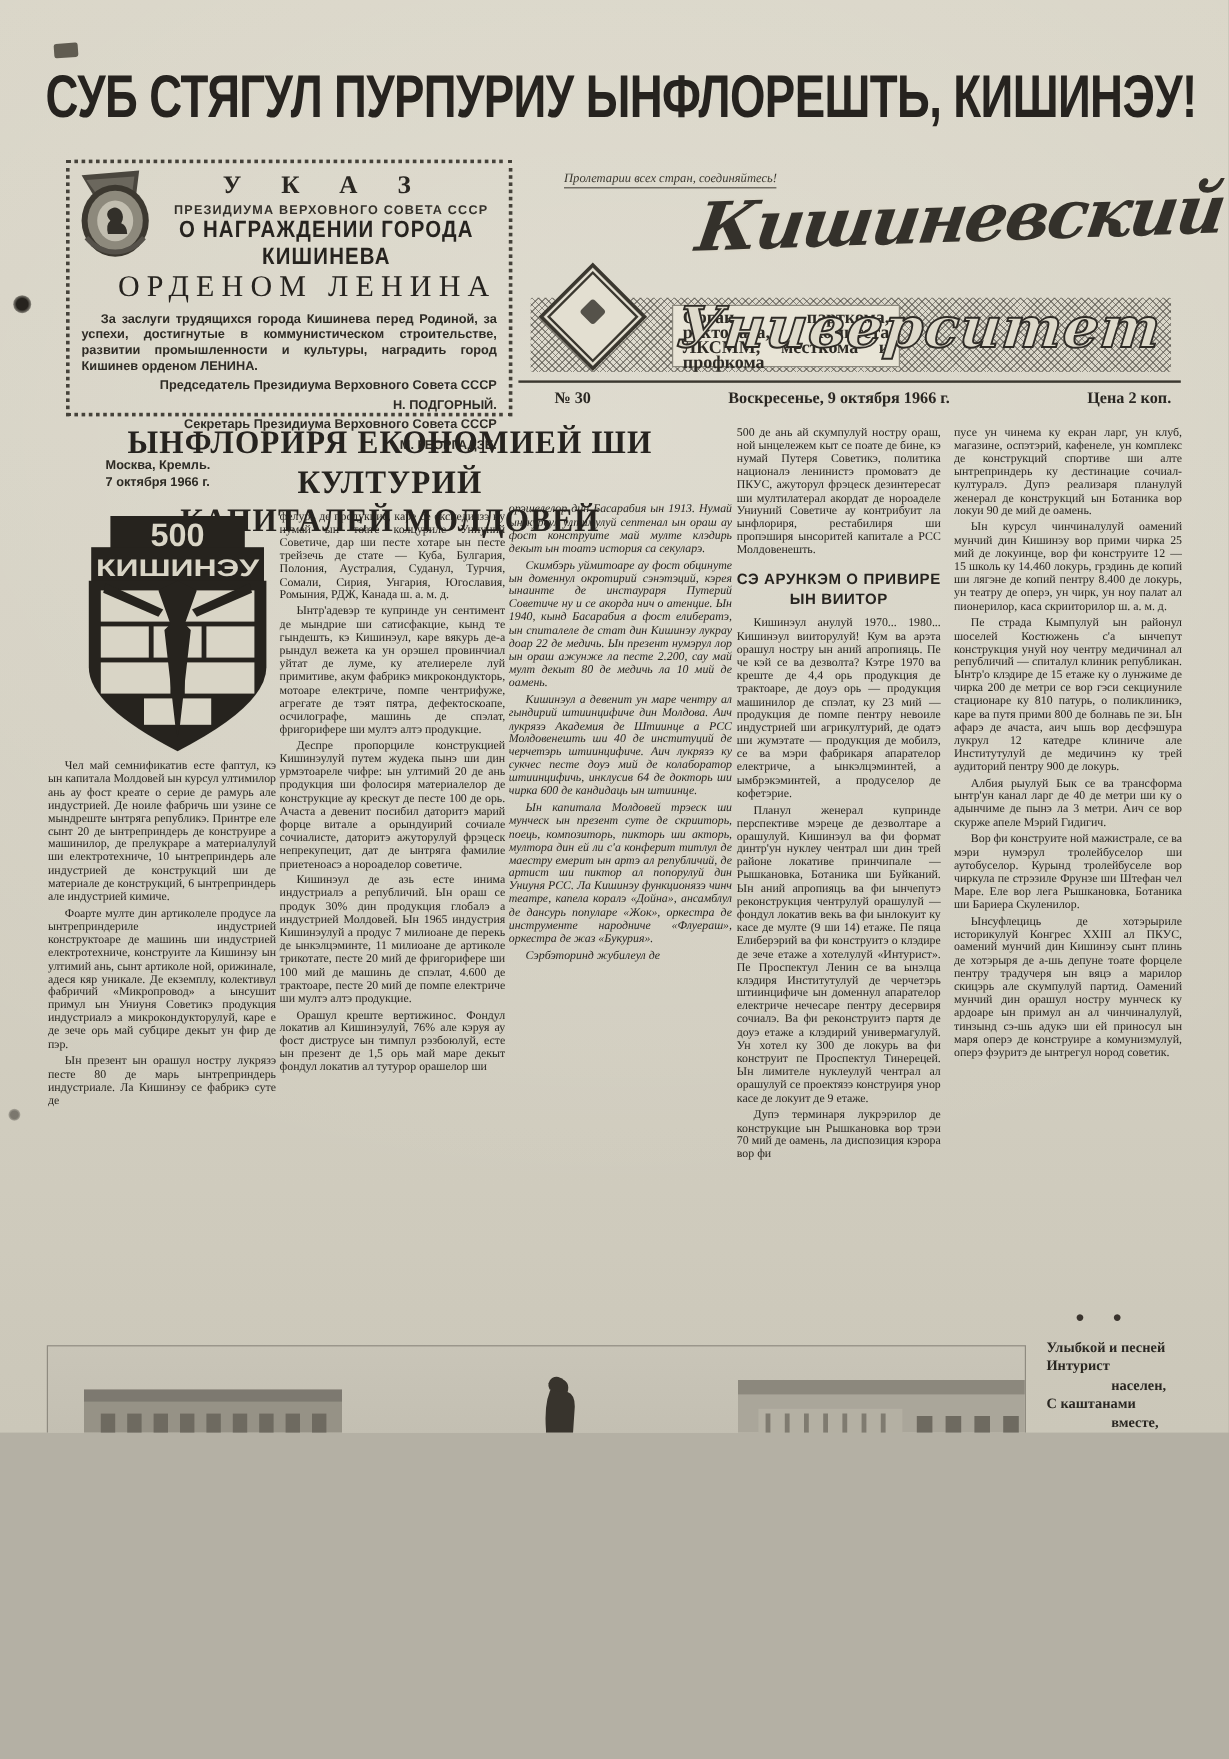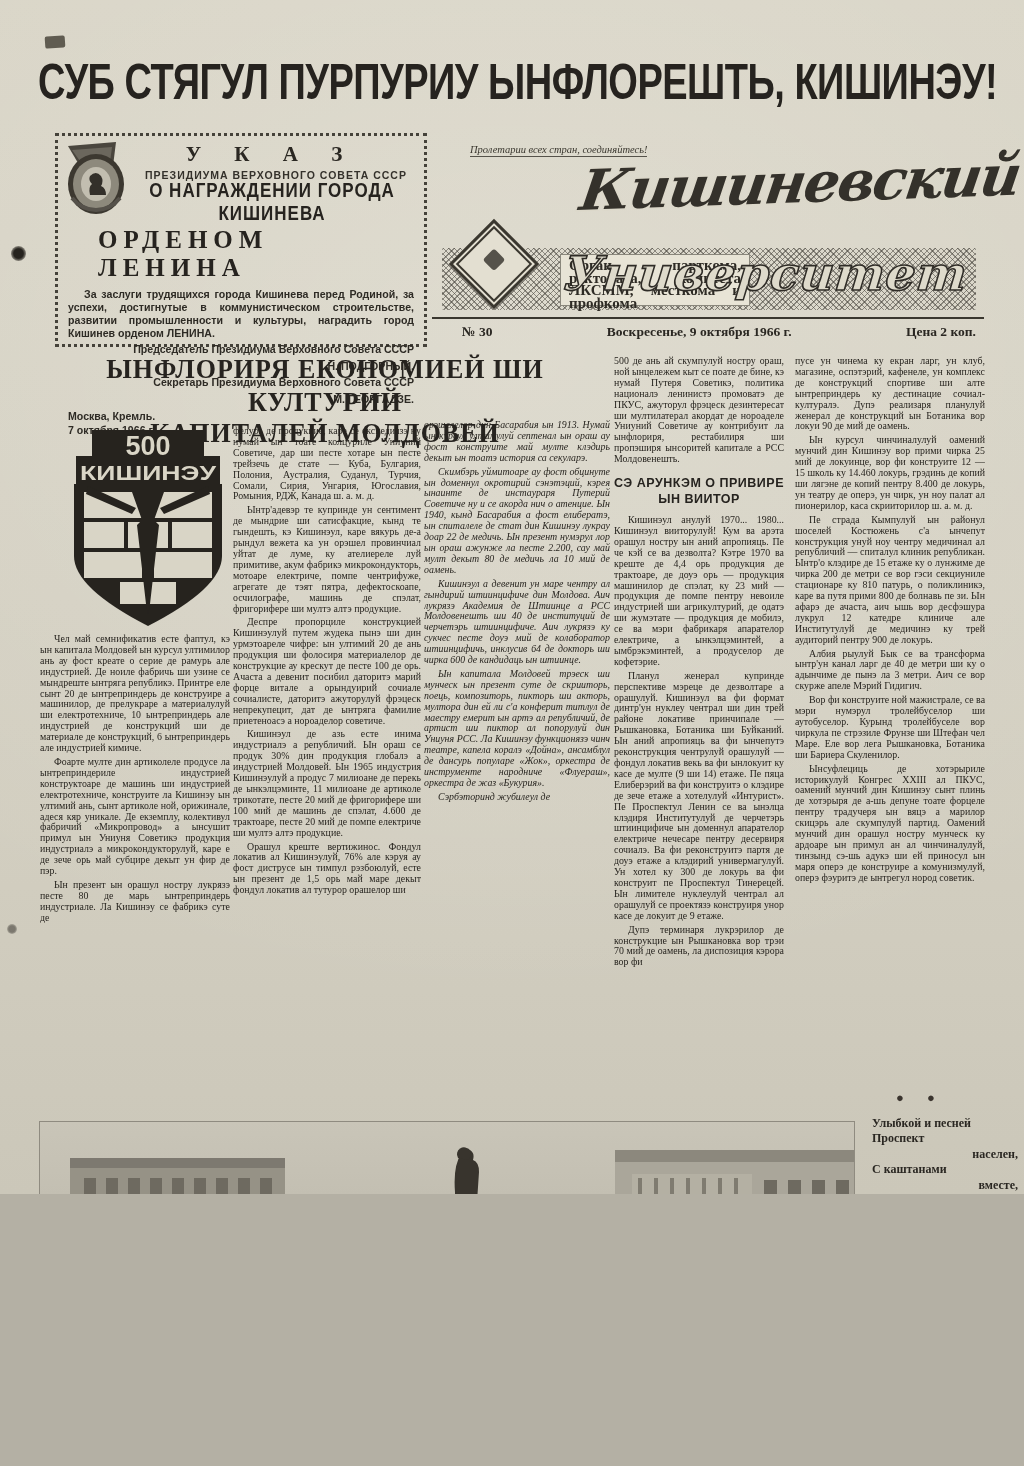--- a/index.html
+++ b/index.html
@@ -19,25 +19,25 @@
     letter-spacing:-0.5px;transform:scaleY(1.32);transform-origin:center top;color:#26231f;
   }
   
   .ukaz{
     left:55px;top:133px;width:372px;height:214px;
     border:3px dotted #45423a;padding:6px 10px 4px 10px;box-sizing:border-box;
   }
   .ukaz-title{font-size:21px;font-weight:bold;letter-spacing:14px;text-align:center;margin-left:60px;color:#2a2722;}
   .ukaz-sub{font-family:"Liberation Sans",sans-serif;font-size:10.5px;font-weight:bold;letter-spacing:1px;text-align:center;margin:2px 0 2px 70px;color:#34312b;}
   .ukaz-h1{font-family:"Liberation Sans",sans-serif;font-size:17px;font-weight:bold;letter-spacing:1px;text-align:center;margin:2px 0 2px 62px;transform:scaleY(1.15);color:#26231f;}
-  .ukaz-h2{font-size:25px;font-weight:bold;letter-spacing:6px;text-align:left;margin:3px 0 6px 30px;color:#26231f;}
+  .ukaz-h2{font-size:25px;font-weight:normal;letter-spacing:6px;text-align:center;margin:3px 0 6px 30px;color:#26231f;}
   .ukaz-body{font-family:Liberation Sans, sans-serif;font-size:10.6px;font-weight:bold;line-height:13px;text-align:justify;color:#2e2b25;}
   .ukaz-body .ind{display:inline-block;width:16px;}
   .ukaz-sig{font-family:"Liberation Sans",sans-serif;font-size:10.6px;font-weight:bold;text-align:right;line-height:13.5px;color:#2e2b25;margin-top:3px;}
-  .ukaz-place{font-family:"Liberation Sans",sans-serif;font-size:10.6px;font-weight:bold;line-height:13.5px;color:#2e2b25;margin-top:4px;}
+  .ukaz-place{font-family:"Liberation Sans",sans-serif;font-size:10.6px;font-weight:bold;line-height:13.5px;color:#2e2b25;margin-top:4px;margin-left:20px;}
   .medal{left:58px;top:140px;width:84px;height:80px;}
   
   .masthead{left:432px;top:136px;width:552px;height:212px;}
   .slogan{position:absolute;left:38px;top:8px;font-style:italic;font-size:10.5px;color:#3a372f;border-bottom:1px solid #55524a;padding-bottom:1px;}
   .hatch-band{
     position:absolute;left:10px;top:112px;width:534px;height:62px;
     background-image:
       repeating-linear-gradient(45deg, rgba(70,67,60,0.55) 0 1px, rgba(0,0,0,0) 1px 4px),
       repeating-linear-gradient(-45deg, rgba(70,67,60,0.55) 0 1px, rgba(0,0,0,0) 1px 4px);
     border-radius:2px;
@@ -83,21 +83,21 @@
   .c5{left:795px;top:356px;width:190px;height:706px;}
   
   .photo{left:40px;top:1122px;width:814px;height:302px;outline:1px solid #8f8b80;}
   
   .poem{left:858px;top:1090px;width:160px;font-weight:bold;font-size:12px;line-height:15.6px;color:#2a2722;}
   .dots{font-size:13px;letter-spacing:10px;color:#3a342e;margin-left:38px;}
   .poem .lines{margin:10px 0 8px 0;}
   .poem .ln{white-space:nowrap;}
   .poem .i0{padding-left:14px;}
   .poem .i1{padding-left:46px;}
-  .poem .i2{padding-left:68px;text-align:right;}
+  .poem .i2{padding-left:68px;}
   
   .hole{border-radius:50%;background:radial-gradient(circle,#26231e 0 45%,rgba(38,35,30,0.45) 70%,rgba(0,0,0,0) 100%);}
   .smudge{background:#4a463c;opacity:.85;border-radius:2px;transform:rotate(-4deg);}
 </style>
 </head>
 <body>
 
 <div class="page">
 
   <div class="abs smudge" style="left:45px;top:36px;width:20px;height:12px;"></div>
@@ -377,21 +377,21 @@
     <g stroke="#45423a" stroke-width="2">
       <line x1="290" y1="150" x2="290" y2="205"></line>
         <line x1="640" y1="150" x2="640" y2="205"></line>
     </g>
   </svg>
 
   <div class="abs poem">
     <div class="dots">● ●</div>
     <div class="lines">
       <div class="ln i0">Улыбкой и песней</div>
-      <div class="ln i0">Проспект</div>
+      <div class="ln i0">Интурист</div>
       <div class="ln i2">населен,</div>
       <div class="ln i0">С каштанами</div>
       <div class="ln i2">вместе,</div>
       <div class="ln i0">С пыланьем</div>
       <div class="ln i2">знамен.</div>
       <div class="ln i0">Он дружен</div>
       <div class="ln i1">с рабочею</div>
       <div class="ln i2">славой</div>
       <div class="ln i0">Он Ленинским</div>
       <div class="ln i1">назван по</div>

